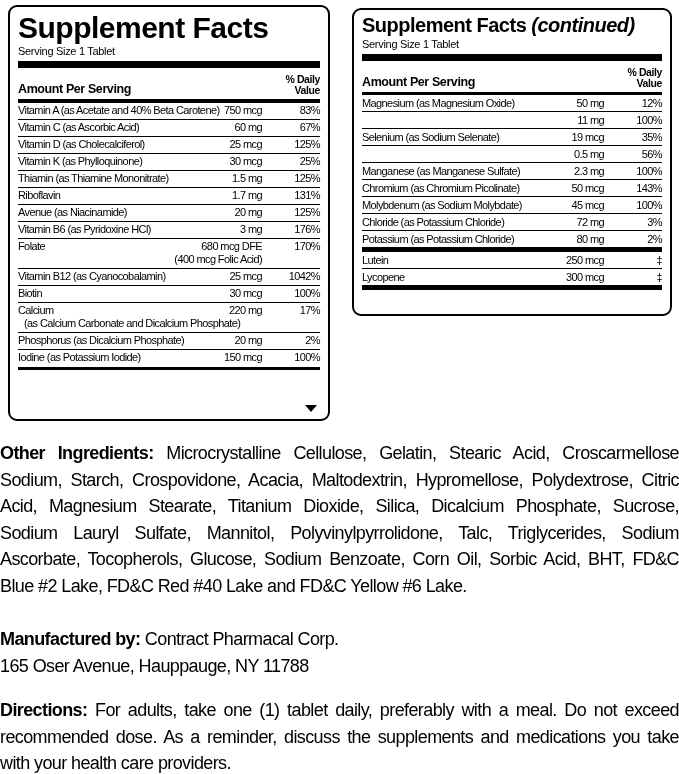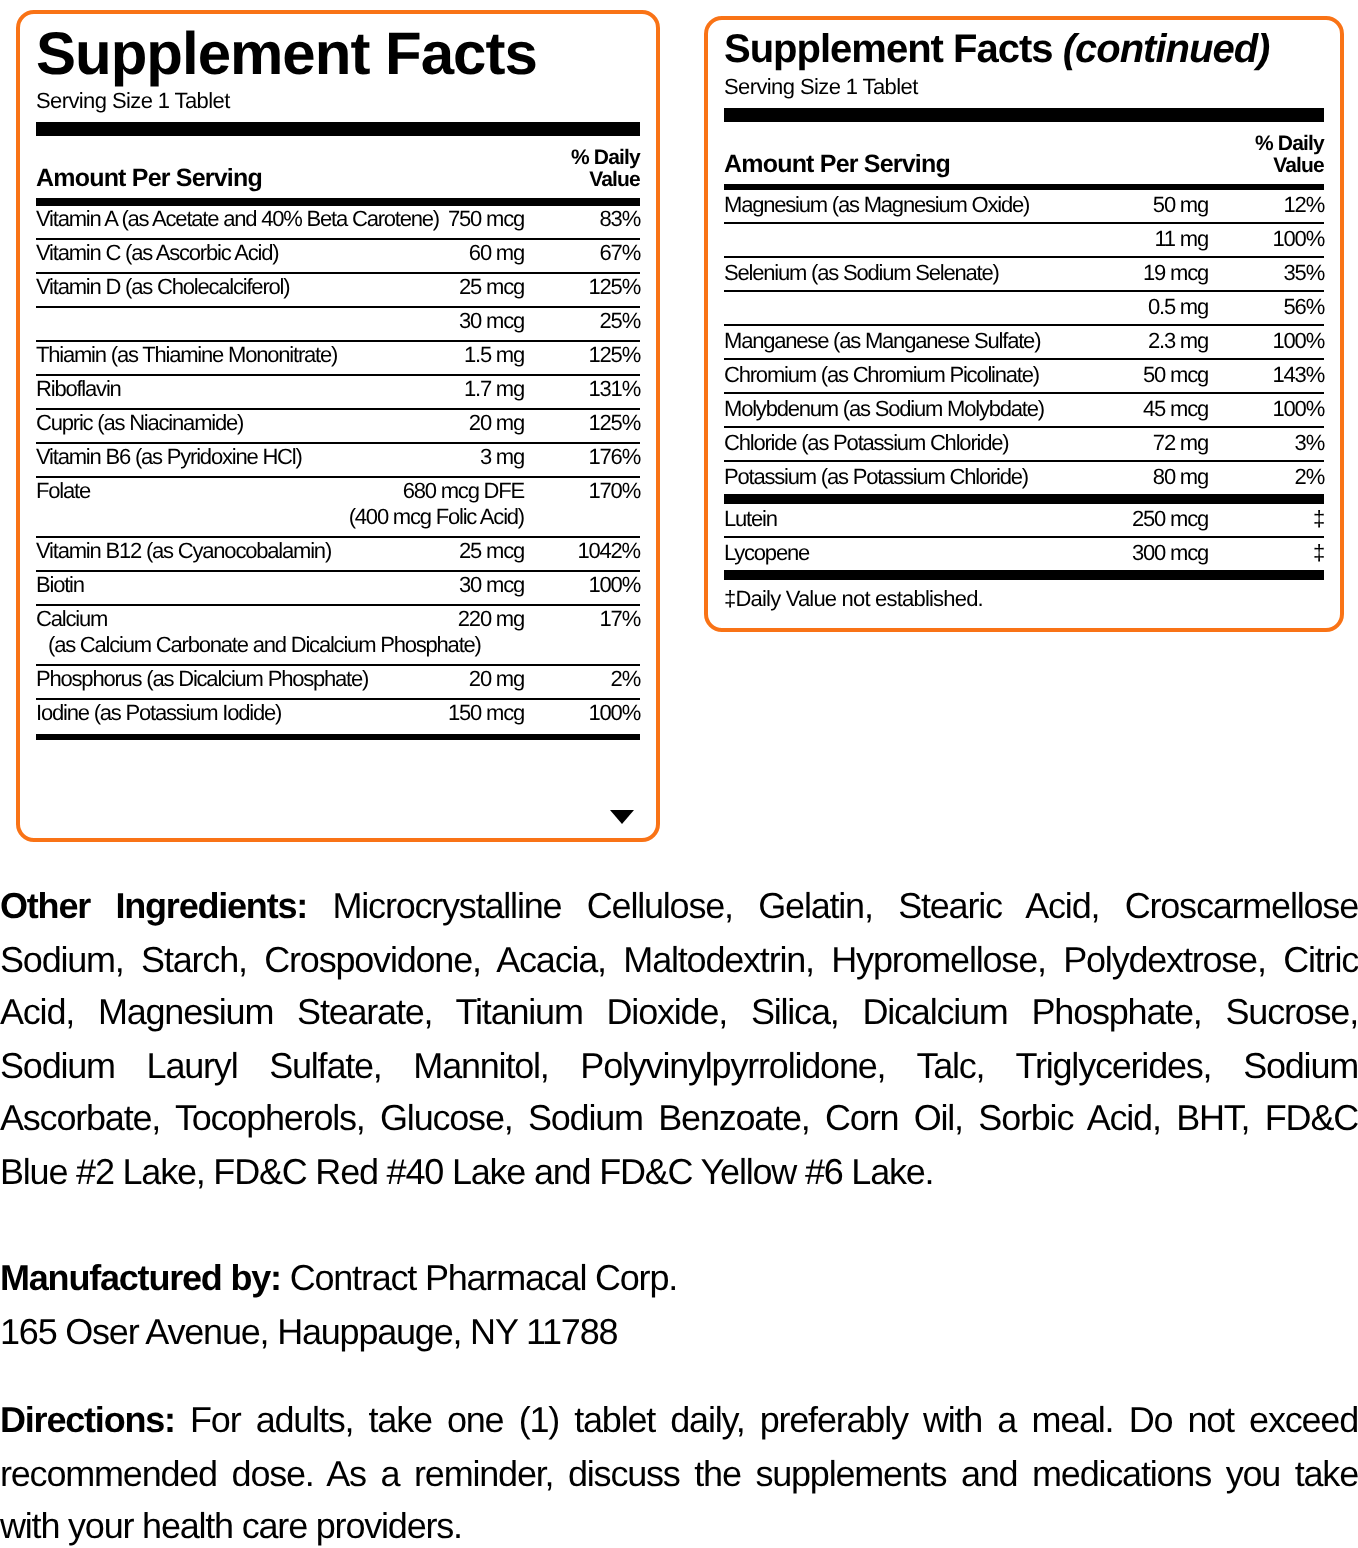--- a/index.html
+++ b/index.html
@@ -2,21 +2,21 @@
 <html><head>
 <meta charset="utf-8">
 <style>
   * { margin:0; padding:0; box-sizing:border-box; }
   html,body { background:#fff; }
   body {
     width:679px; height:774px; position:relative; overflow:hidden;
     font-family:"Liberation Sans", sans-serif; color:#000;
   }
   .panel {
-    position:absolute; background:#fff; border:2px solid #f97316; border-radius:9px;
+    position:absolute; background:#fff; border:2px solid #000000; border-radius:9px;
     padding:5px 8px 6px; display:flex; flex-direction:column; overflow:hidden;
   }
   #panel-left  { left:8px;  top:5px; width:322px; height:416px; }
   #panel-right { left:352px; top:8px; width:320px; height:308px; }
 
   .sf-title { font-weight:bold; letter-spacing:-0.5px; line-height:1.04; white-space:nowrap; }
   #panel-left  .sf-title { font-size:30px; }
   #panel-right .sf-title { font-size:20px; }
   .sf-title .cont { font-style:italic; }
 
@@ -87,20 +87,23 @@
       <div class="row">
         <div class="cell-name">
           <div>Vitamin D (as Cholecalciferol)</div>
         </div>
         <div class="cell-amount">
           <div>25 mcg</div>
         </div>
         <div class="cell-dv">125%</div>
       </div>
       <div class="row">
+        <div class="cell-name">
+          <div>Vitamin K (as Phylloquinone)</div>
+        </div>
         <div class="cell-amount">
           <div>30 mcg</div>
         </div>
         <div class="cell-dv">25%</div>
       </div>
       <div class="row">
         <div class="cell-name">
           <div>Thiamin (as Thiamine Mononitrate)</div>
         </div>
         <div class="cell-amount">
@@ -112,21 +115,21 @@
         <div class="cell-name">
           <div>Riboflavin</div>
         </div>
         <div class="cell-amount">
           <div>1.7 mg</div>
         </div>
         <div class="cell-dv">131%</div>
       </div>
       <div class="row">
         <div class="cell-name">
-          <div>Cupric (as Niacinamide)</div>
+          <div>Avenue (as Niacinamide)</div>
         </div>
         <div class="cell-amount">
           <div>20 mg</div>
         </div>
         <div class="cell-dv">125%</div>
       </div>
       <div class="row">
         <div class="cell-name">
           <div>Vitamin B6 (as Pyridoxine HCl)</div>
         </div>
@@ -299,21 +302,20 @@
         <div class="cell-name">
           <div>Lycopene</div>
         </div>
         <div class="cell-amount">
           <div>300 mcg</div>
         </div>
         <div class="cell-dv">‡</div>
       </div>
     </div>
   <div class="bar-5"></div>
-  <div class="footnote">‡Daily Value not established.</div>
 </div>
 
 <p class="bottom-text" id="other-ingredients">
   <b>Other Ingredients:</b><span> Microcrystalline Cellulose, Gelatin, Stearic Acid, Croscarmellose Sodium, Starch, Crospovidone, Acacia, Maltodextrin, Hypromellose, Polydextrose, Citric Acid, Magnesium Stearate, Titanium Dioxide, Silica, Dicalcium Phosphate, Sucrose, Sodium Lauryl Sulfate, Mannitol, Polyvinylpyrrolidone, Talc, Triglycerides, Sodium Ascorbate, Tocopherols, Glucose, Sodium Benzoate, Corn Oil, Sorbic Acid, BHT, FD&amp;C Blue #2 Lake, FD&amp;C Red #40 Lake and FD&amp;C Yellow #6 Lake.</span>
 </p>
 
 <p class="bottom-text" id="manufactured">
   <b>Manufactured by:</b><span> Contract Pharmacal Corp.</span><br>
   <span>165 Oser Avenue, Hauppauge, NY 11788</span>
 </p>

